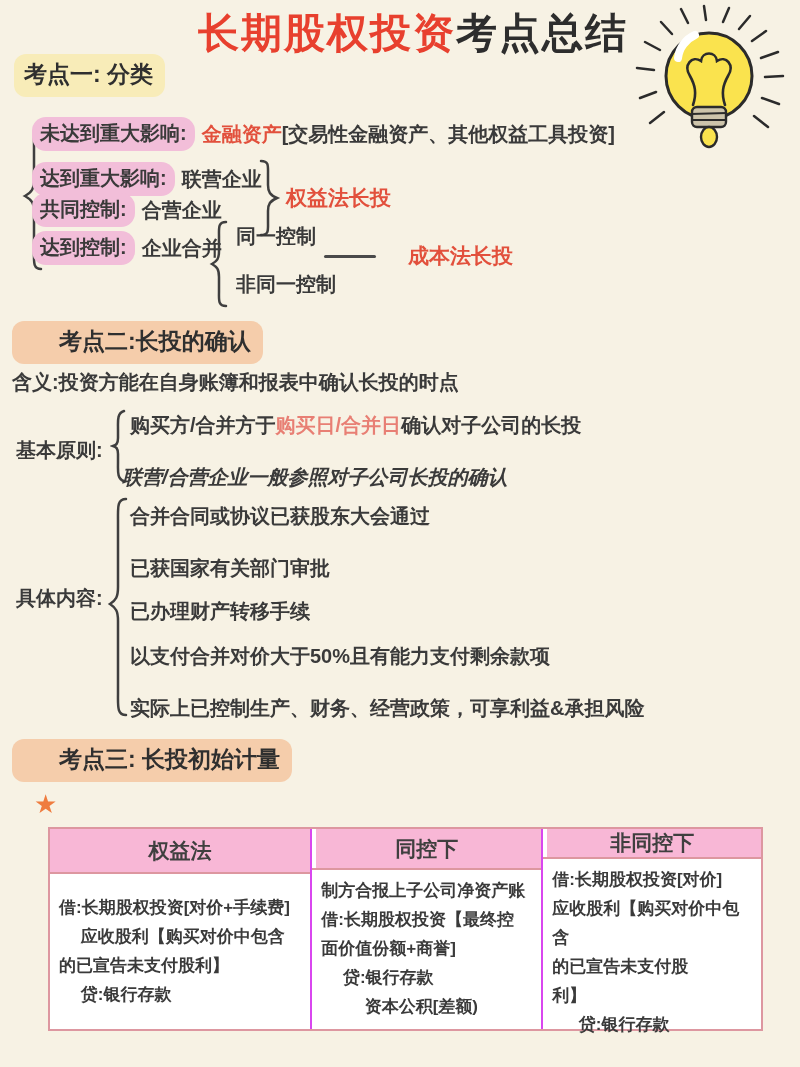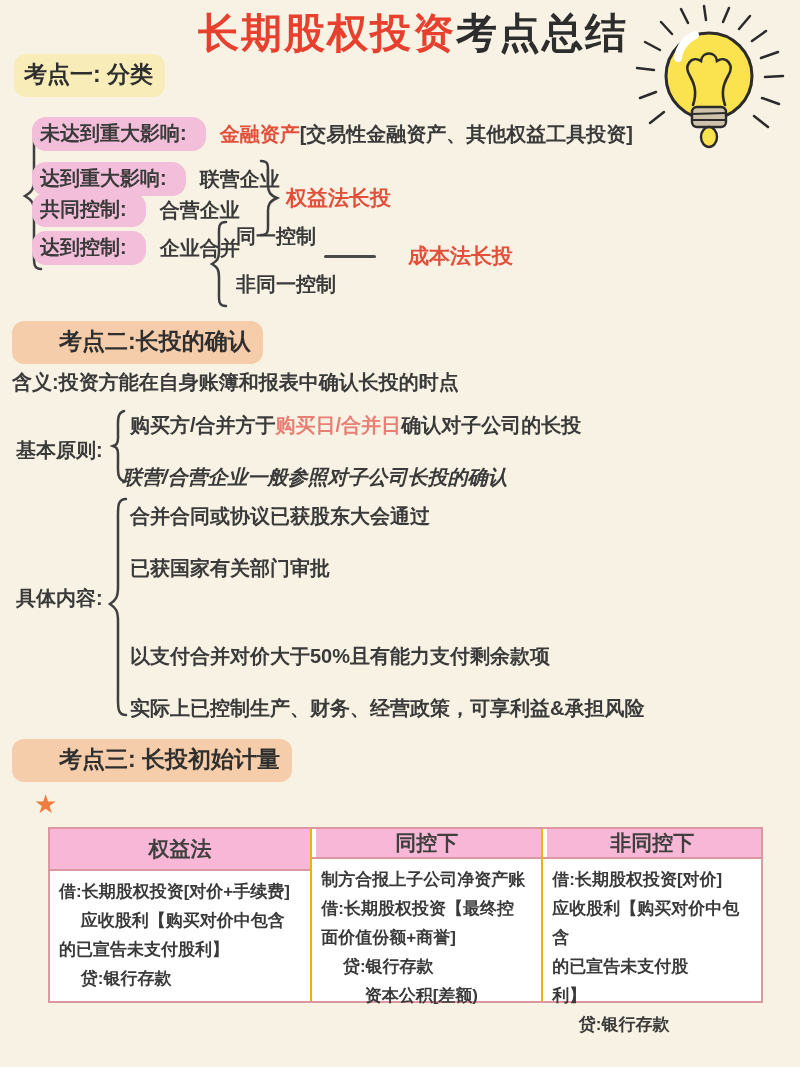--- a/index.html
+++ b/index.html
@@ -18,40 +18,40 @@
   
   .pill {
     display:inline-block; border-radius:12px; padding:5px 12px 7px 10px;
     font-weight:700; font-size:23px; color:#2f2f2f; white-space:nowrap;
   }
   .pill-yellow { background:#f8ecb8; }
   .pill-peach  { background:#f5cdab;padding-left:47px; }
 
   
   .crow { display:flex; align-items:center; font-size:20px; font-weight:700; white-space:nowrap; }
-  .tag  { background:#f2bed9; border-radius:14px; padding:3px 19px 4px 8px; margin-right:14px; }
+  .tag  { background:#f2bed9; border-radius:14px; padding:3px 8px 4px 8px; margin-right:7px; }
   .accent { color:#e2503c; }
   .salmon { color:#e87f74; }
   .redlabel { color:#e2503c; font-size:21px; font-weight:700; white-space:nowrap; }
   .plain { font-size:20px; font-weight:700; white-space:nowrap; }
   .body-line { font-size:20px; font-weight:700; white-space:nowrap; }
   .dash { background:#4a4a4a; height:3px; width:52px; border-radius:2px; }
   .brace { stroke:#3f3f3f; stroke-width:2.5; fill:none; stroke-linecap:round; }
 
   
   .star { color:#ef7c3f; font-size:26px; line-height:26px; }
   .item-title { font-size:21px; font-weight:700; white-space:nowrap; }
 
   
   .tbl {
-    position:absolute; left:48px; top:827px; width:715px; height:176px;
+    position:absolute; left:48px; top:827px; width:715px; height:204px;
     display:flex; background:#ffffff; border:2px solid #dd97a0; box-sizing:border-box;
   }
   .col { display:flex; flex-direction:column; box-sizing:border-box; }
-  .col + .col { border-left:2px solid #eab308; }
+  .col + .col { border-left:2px solid #d946ef; }
   .col1 { width:36.6%; } .col2 { width:32.5%; } .col3 { width:30.9%; }
   .th {
     height:45px; background:#f8b7d6; border-bottom:2px solid #dd97a0;
     display:flex; align-items:center; justify-content:center;
     font-size:21px; font-weight:700; color:#3f3f3f; box-sizing:border-box;
   }
   .col + .col .th { box-shadow: inset 4px 0 0 #ffffff; }
   .td {
     flex:1; display:flex; flex-direction:column; justify-content:center;
     padding:6px 8px 8px 9px; box-sizing:border-box;
@@ -149,20 +149,21 @@
     <span>购买方/合并方于</span><span class="salmon">购买日/合并日</span><span>确认对子公司的长投</span>
   </div>
   <div class="abs body-line" style="left:122px; top:464px;font-style:italic;">联营/合营企业一般参照对子公司长投的确认</div>
 
   <div class="abs body-line" style="left:16px; top:585px;">具体内容:</div>
   <svg class="abs brace" style="left:105px; top:497px;" width="24" height="220" viewBox="0 0 24 220">
     <path d="M21 2 C12 2 13 11 13 23 L13 90 C13 100 11 103 5 107 C11 111 13 114 13 124 L13 197 C13 209 12 218 21 218"></path>
   </svg>
   <div class="abs body-line" style="left:130px; top:503px;">合并合同或协议已获股东大会通过</div>
   <div class="abs body-line" style="left:130px; top:555px;">已获国家有关部门审批</div>
+  <div class="abs body-line" style="left:130px; top:598px;">已办理财产转移手续</div>
   <div class="abs body-line" style="left:130px; top:643px;">以支付合并对价大于50%且有能力支付剩余款项</div>
   <div class="abs body-line" style="left:130px; top:695px;">实际上已控制生产、财务、经营政策，可享利益&amp;承担风险</div>
 
   <div class="abs" style="left:12px; top:739px;">
     <span class="pill pill-peach">考点三: 长投初始计量</span>
   </div>
 
   <div class="abs star" style="left:34px; top:791px;">★</div>
 
   <div class="tbl">

